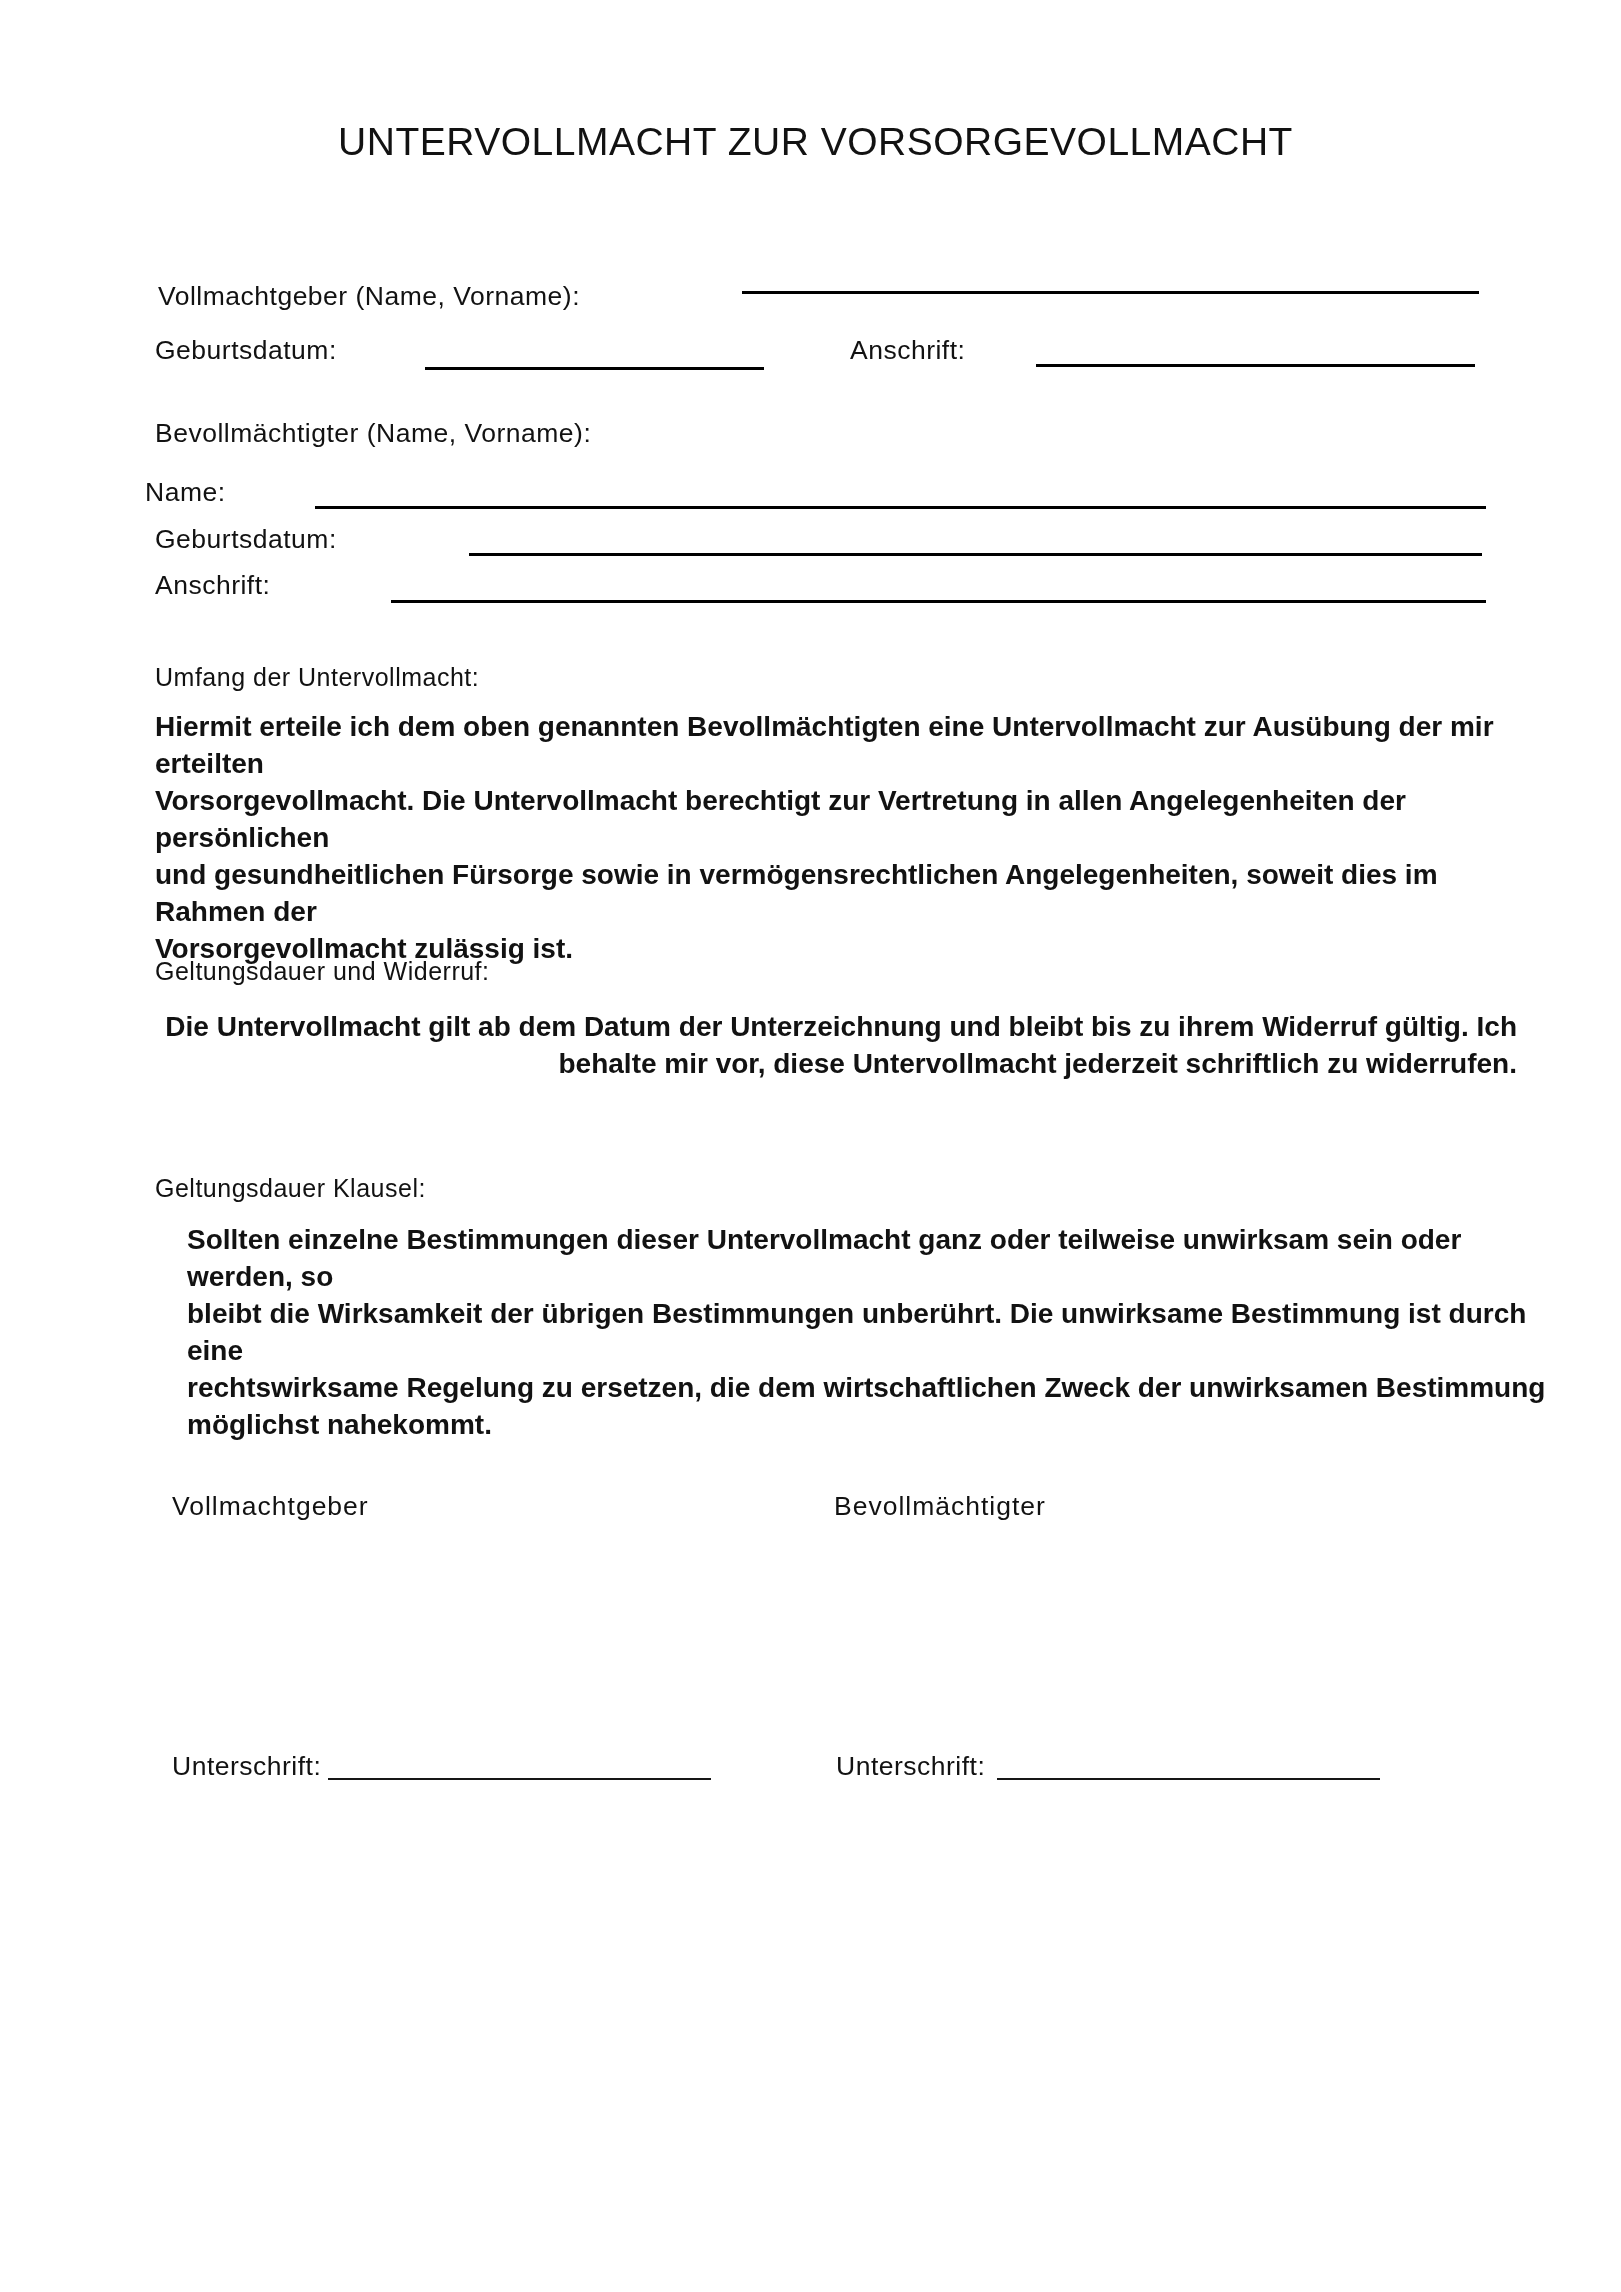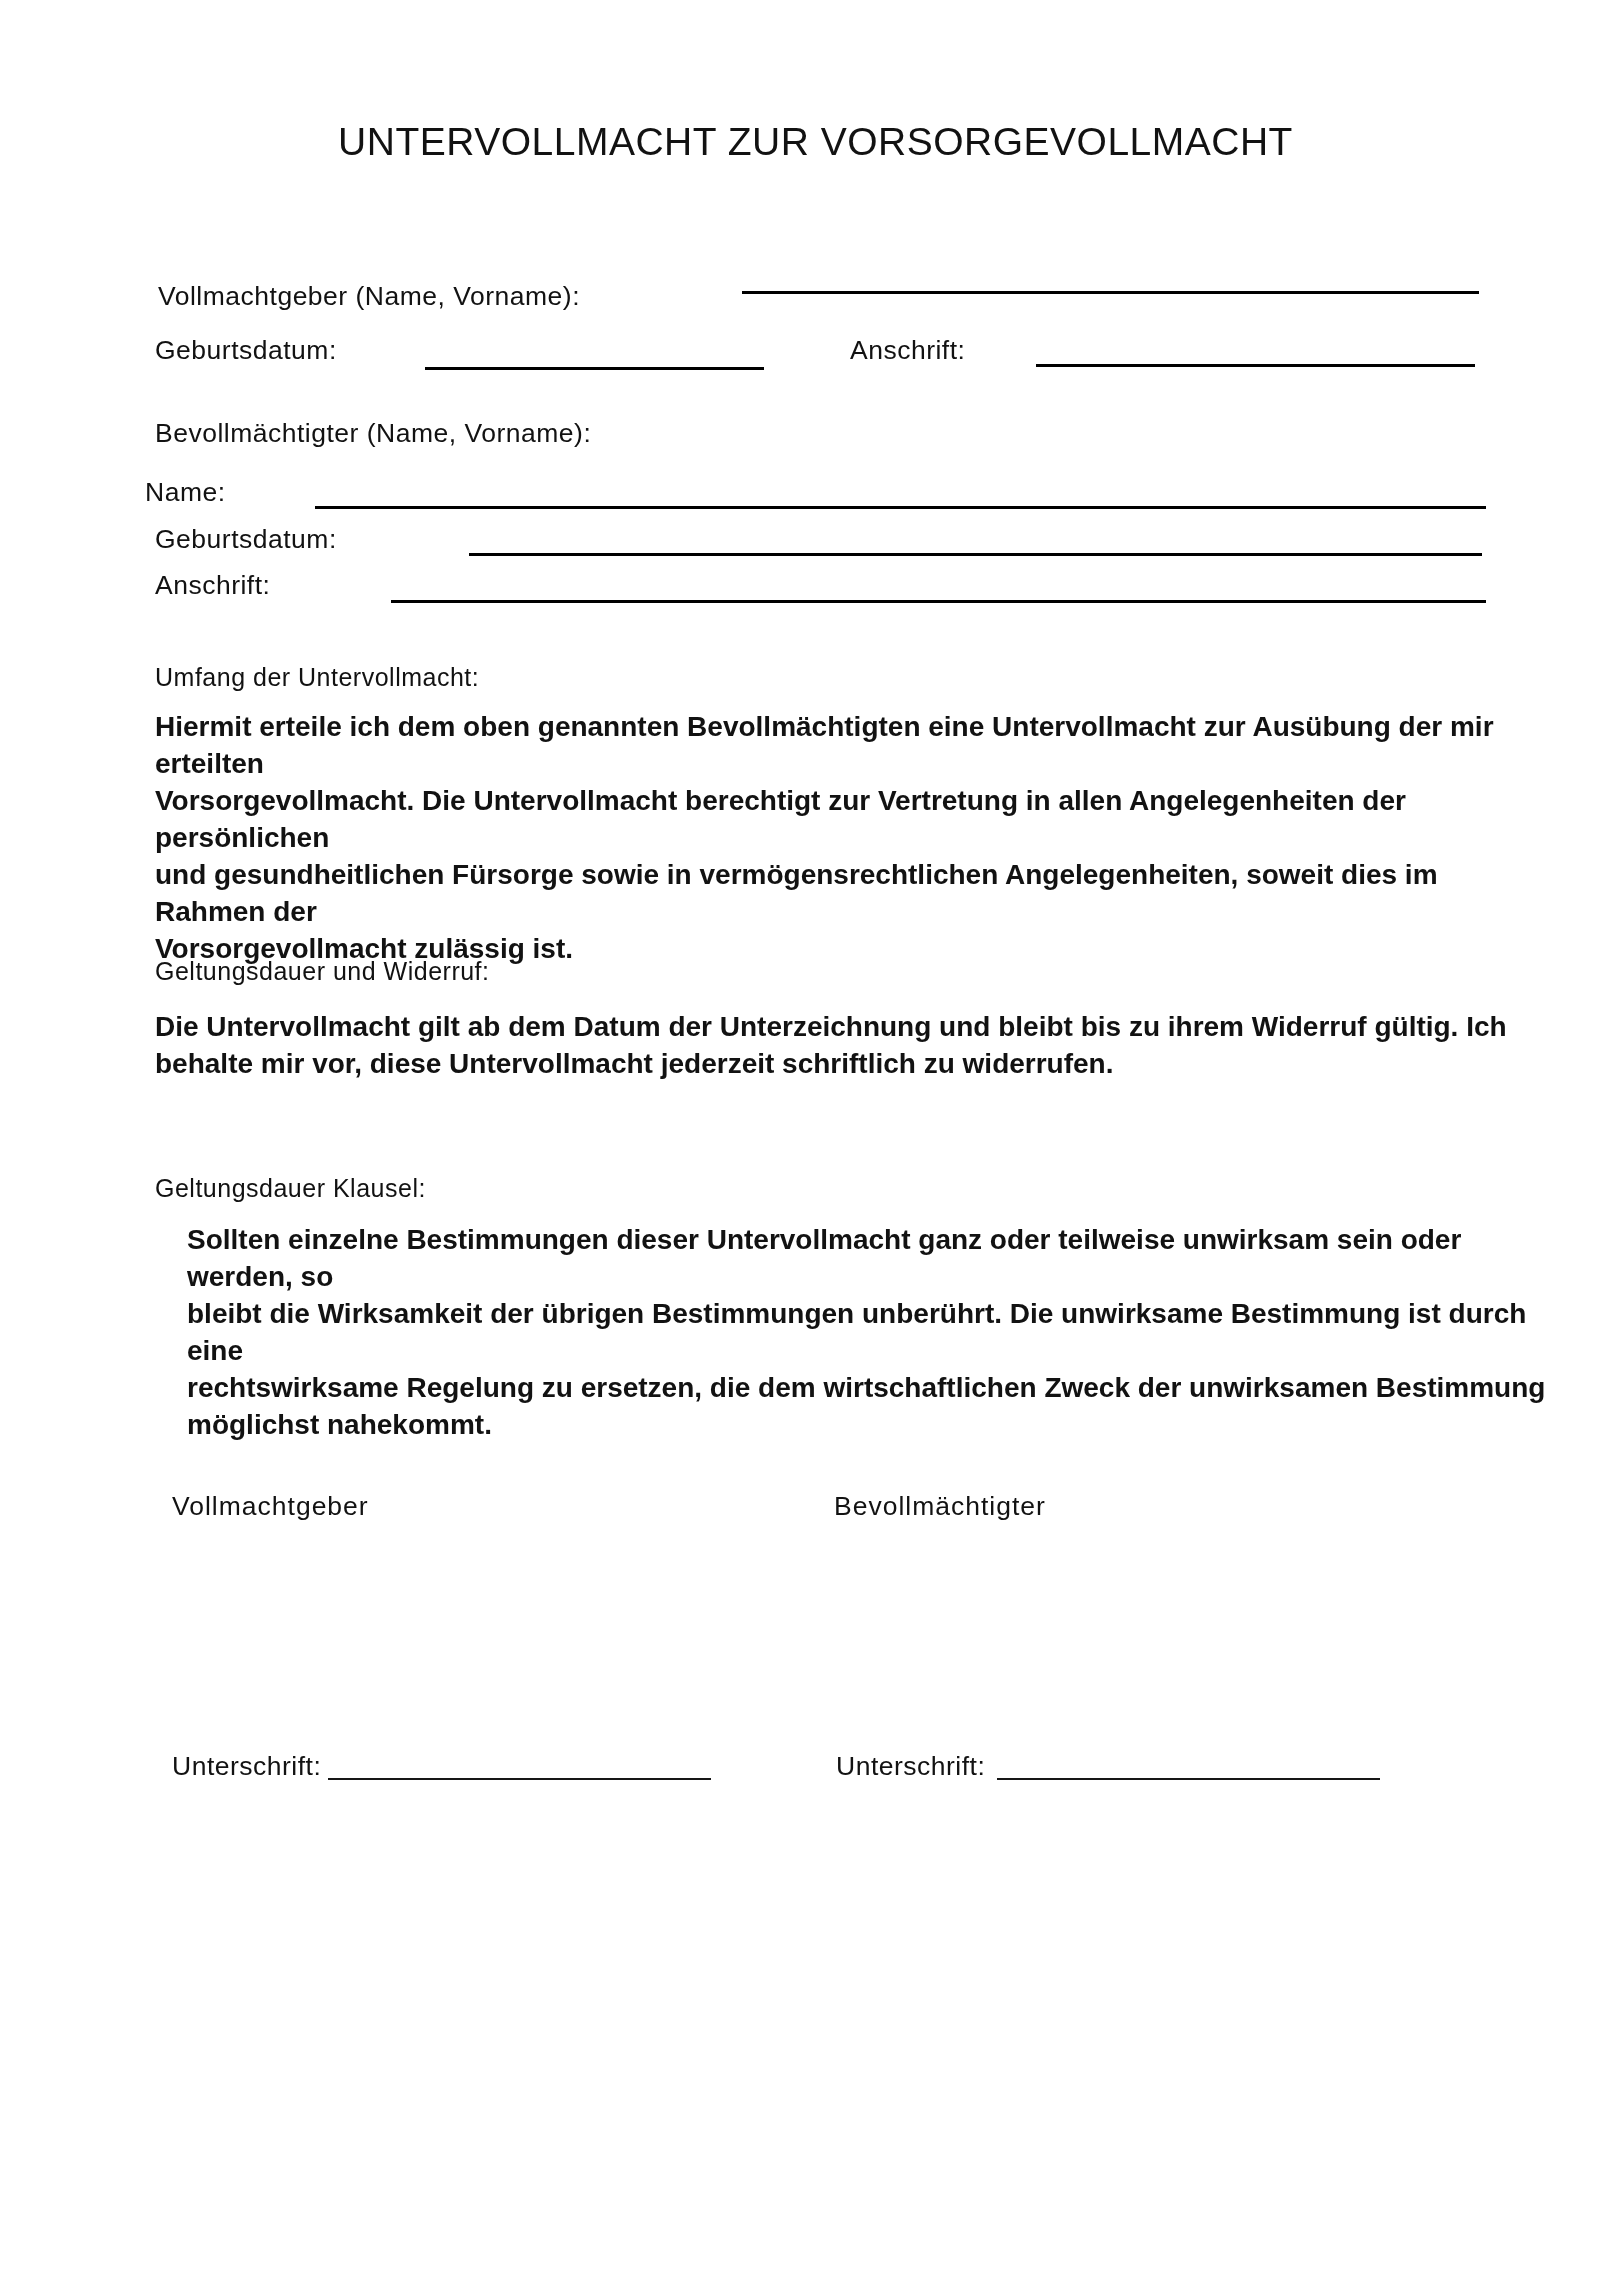--- a/index.html
+++ b/index.html
@@ -91,21 +91,21 @@
   <div class="label" style="left:155px; top:569px;">Anschrift:</div>
   <div class="fline" style="left:391px; top:600px; width:1095px;"></div>
 
   <div class="heading" style="left:155px; top:661px;">Umfang der Untervollmacht:</div>
   <p class="para" style="top:708px;">Hiermit erteile ich dem oben genannten Bevollmächtigten eine Untervollmacht zur Ausübung der mir erteilten
 Vorsorgevollmacht. Die Untervollmacht berechtigt zur Vertretung in allen Angelegenheiten der persönlichen
 und gesundheitlichen Fürsorge sowie in vermögensrechtlichen Angelegenheiten, soweit dies im Rahmen der
 Vorsorgevollmacht zulässig ist.</p>
 
   <div class="heading" style="left:155px; top:955px;">Geltungsdauer und Widerruf:</div>
-  <p class="para" style="top:1008px;">Die Untervollmacht gilt ab dem Datum der Unterzeichnung und bleibt bis zu ihrem Widerruf gültig. Ich
+  <p class="para" style="top:1008px;text-align:right;">Die Untervollmacht gilt ab dem Datum der Unterzeichnung und bleibt bis zu ihrem Widerruf gültig. Ich
 behalte mir vor, diese Untervollmacht jederzeit schriftlich zu widerrufen.</p>
 
   <div class="heading" style="left:155px; top:1172px;">Geltungsdauer Klausel:</div>
   <p class="para" style="top:1221px;margin-left:32px;">Sollten einzelne Bestimmungen dieser Untervollmacht ganz oder teilweise unwirksam sein oder werden, so
 bleibt die Wirksamkeit der übrigen Bestimmungen unberührt. Die unwirksame Bestimmung ist durch eine
 rechtswirksame Regelung zu ersetzen, die dem wirtschaftlichen Zweck der unwirksamen Bestimmung
 möglichst nahekommt.</p>
 
   <div class="label" style="left:172px; top:1490px; letter-spacing:1px;">Vollmachtgeber</div>
   <div class="label" style="left:834px; top:1490px; letter-spacing:1px;">Bevollmächtigter</div>

